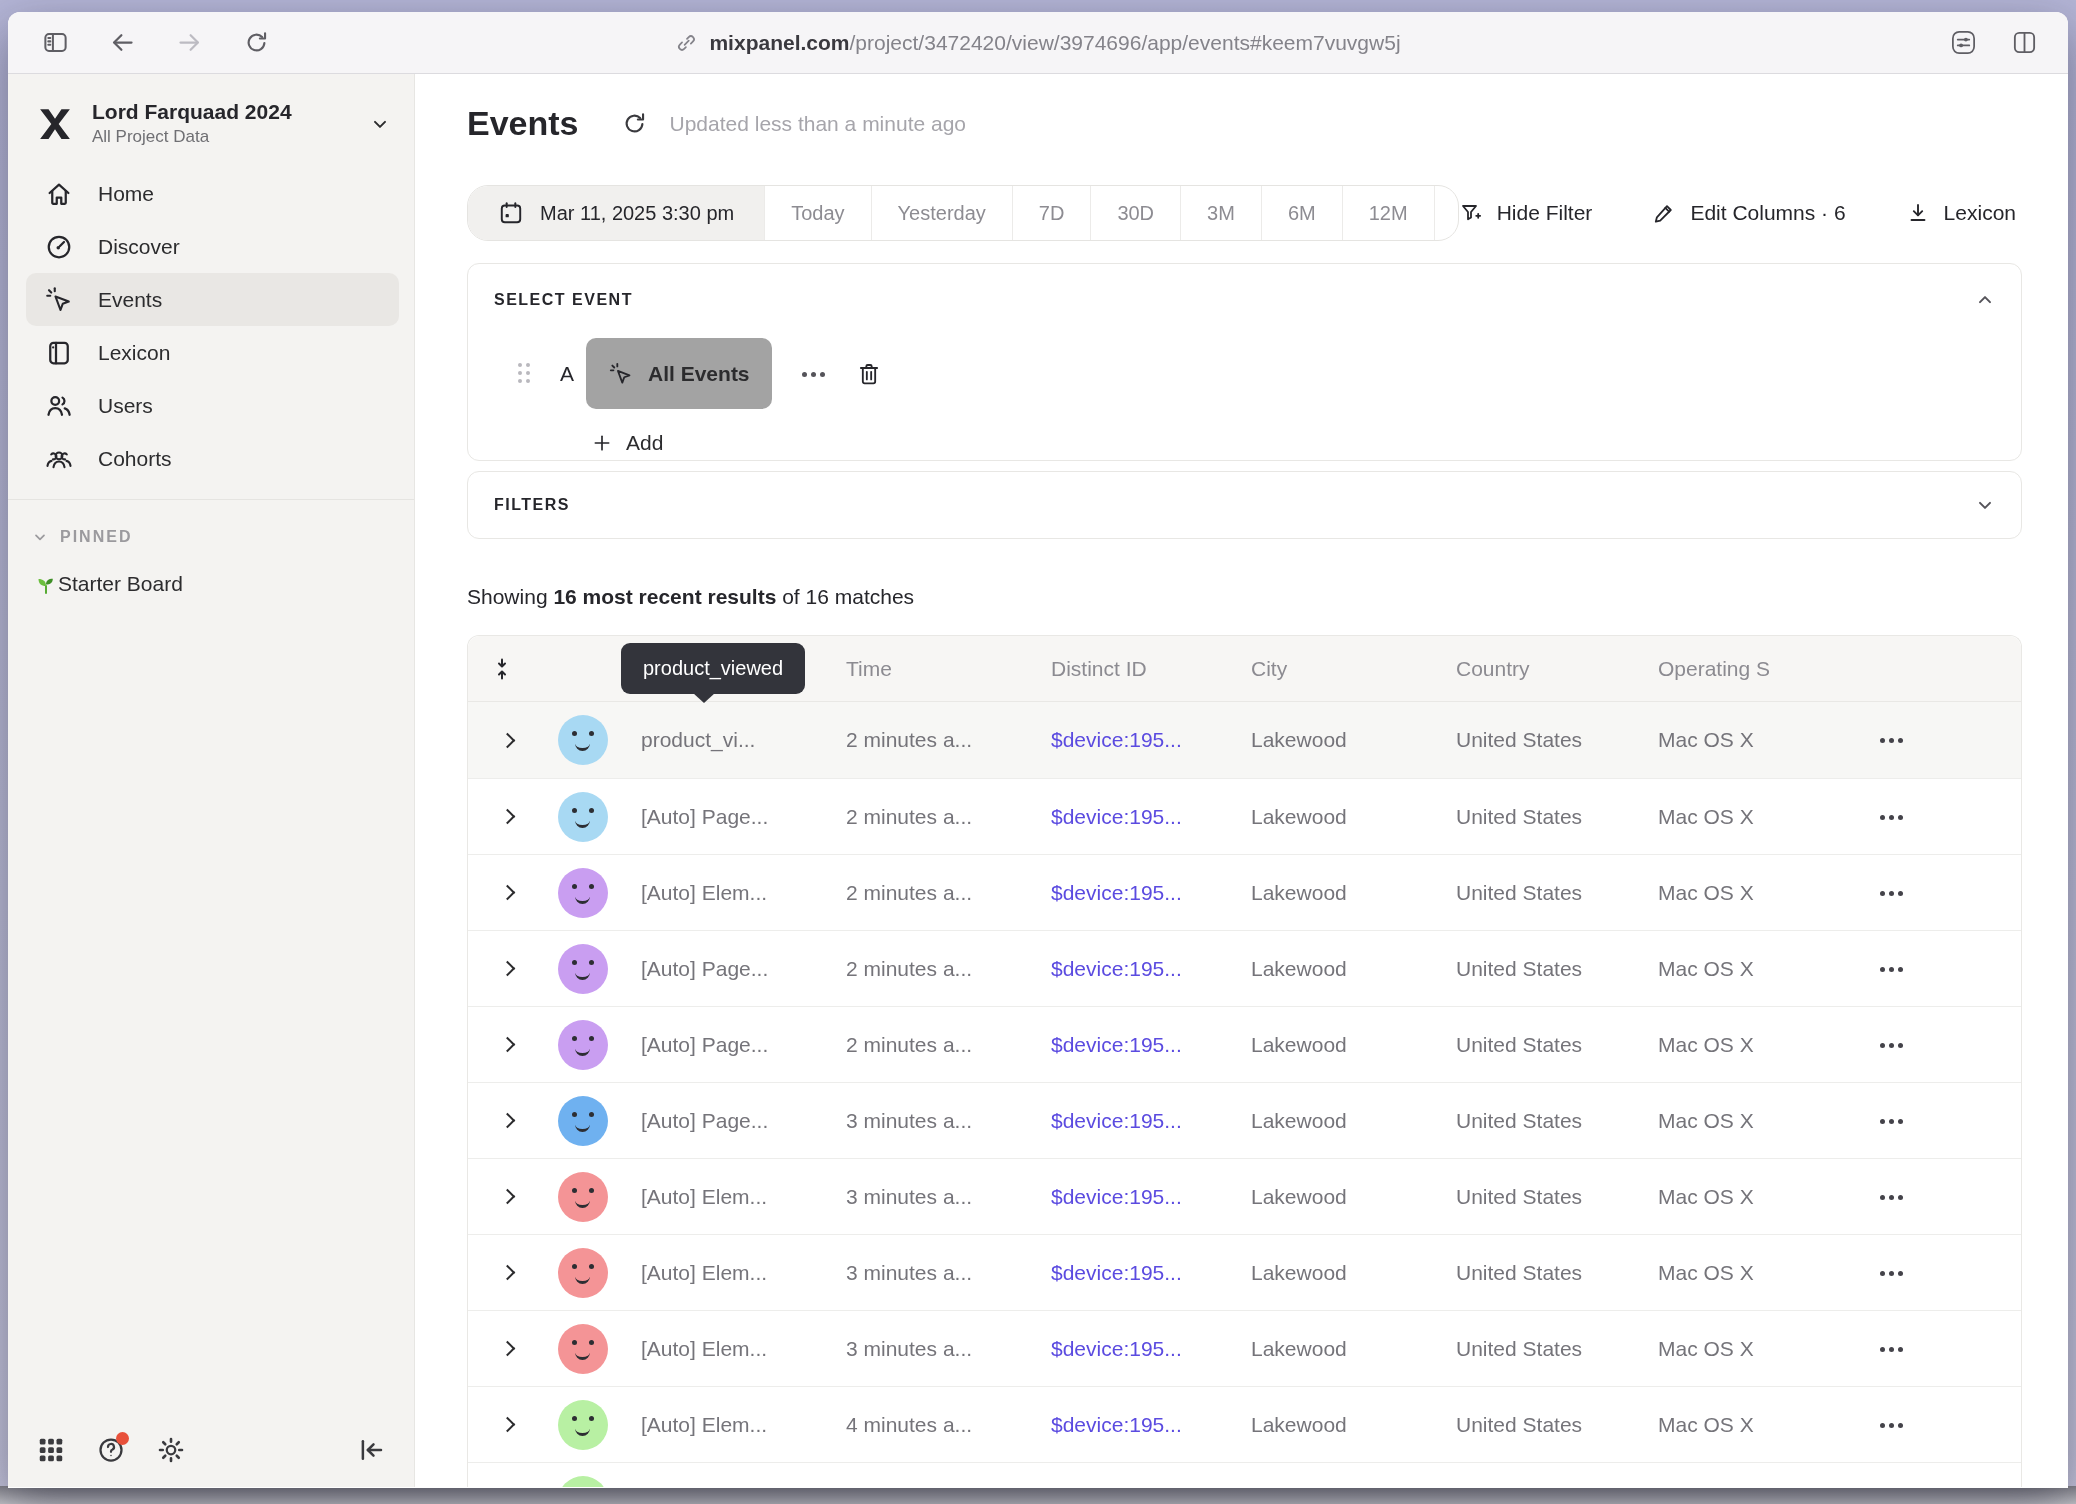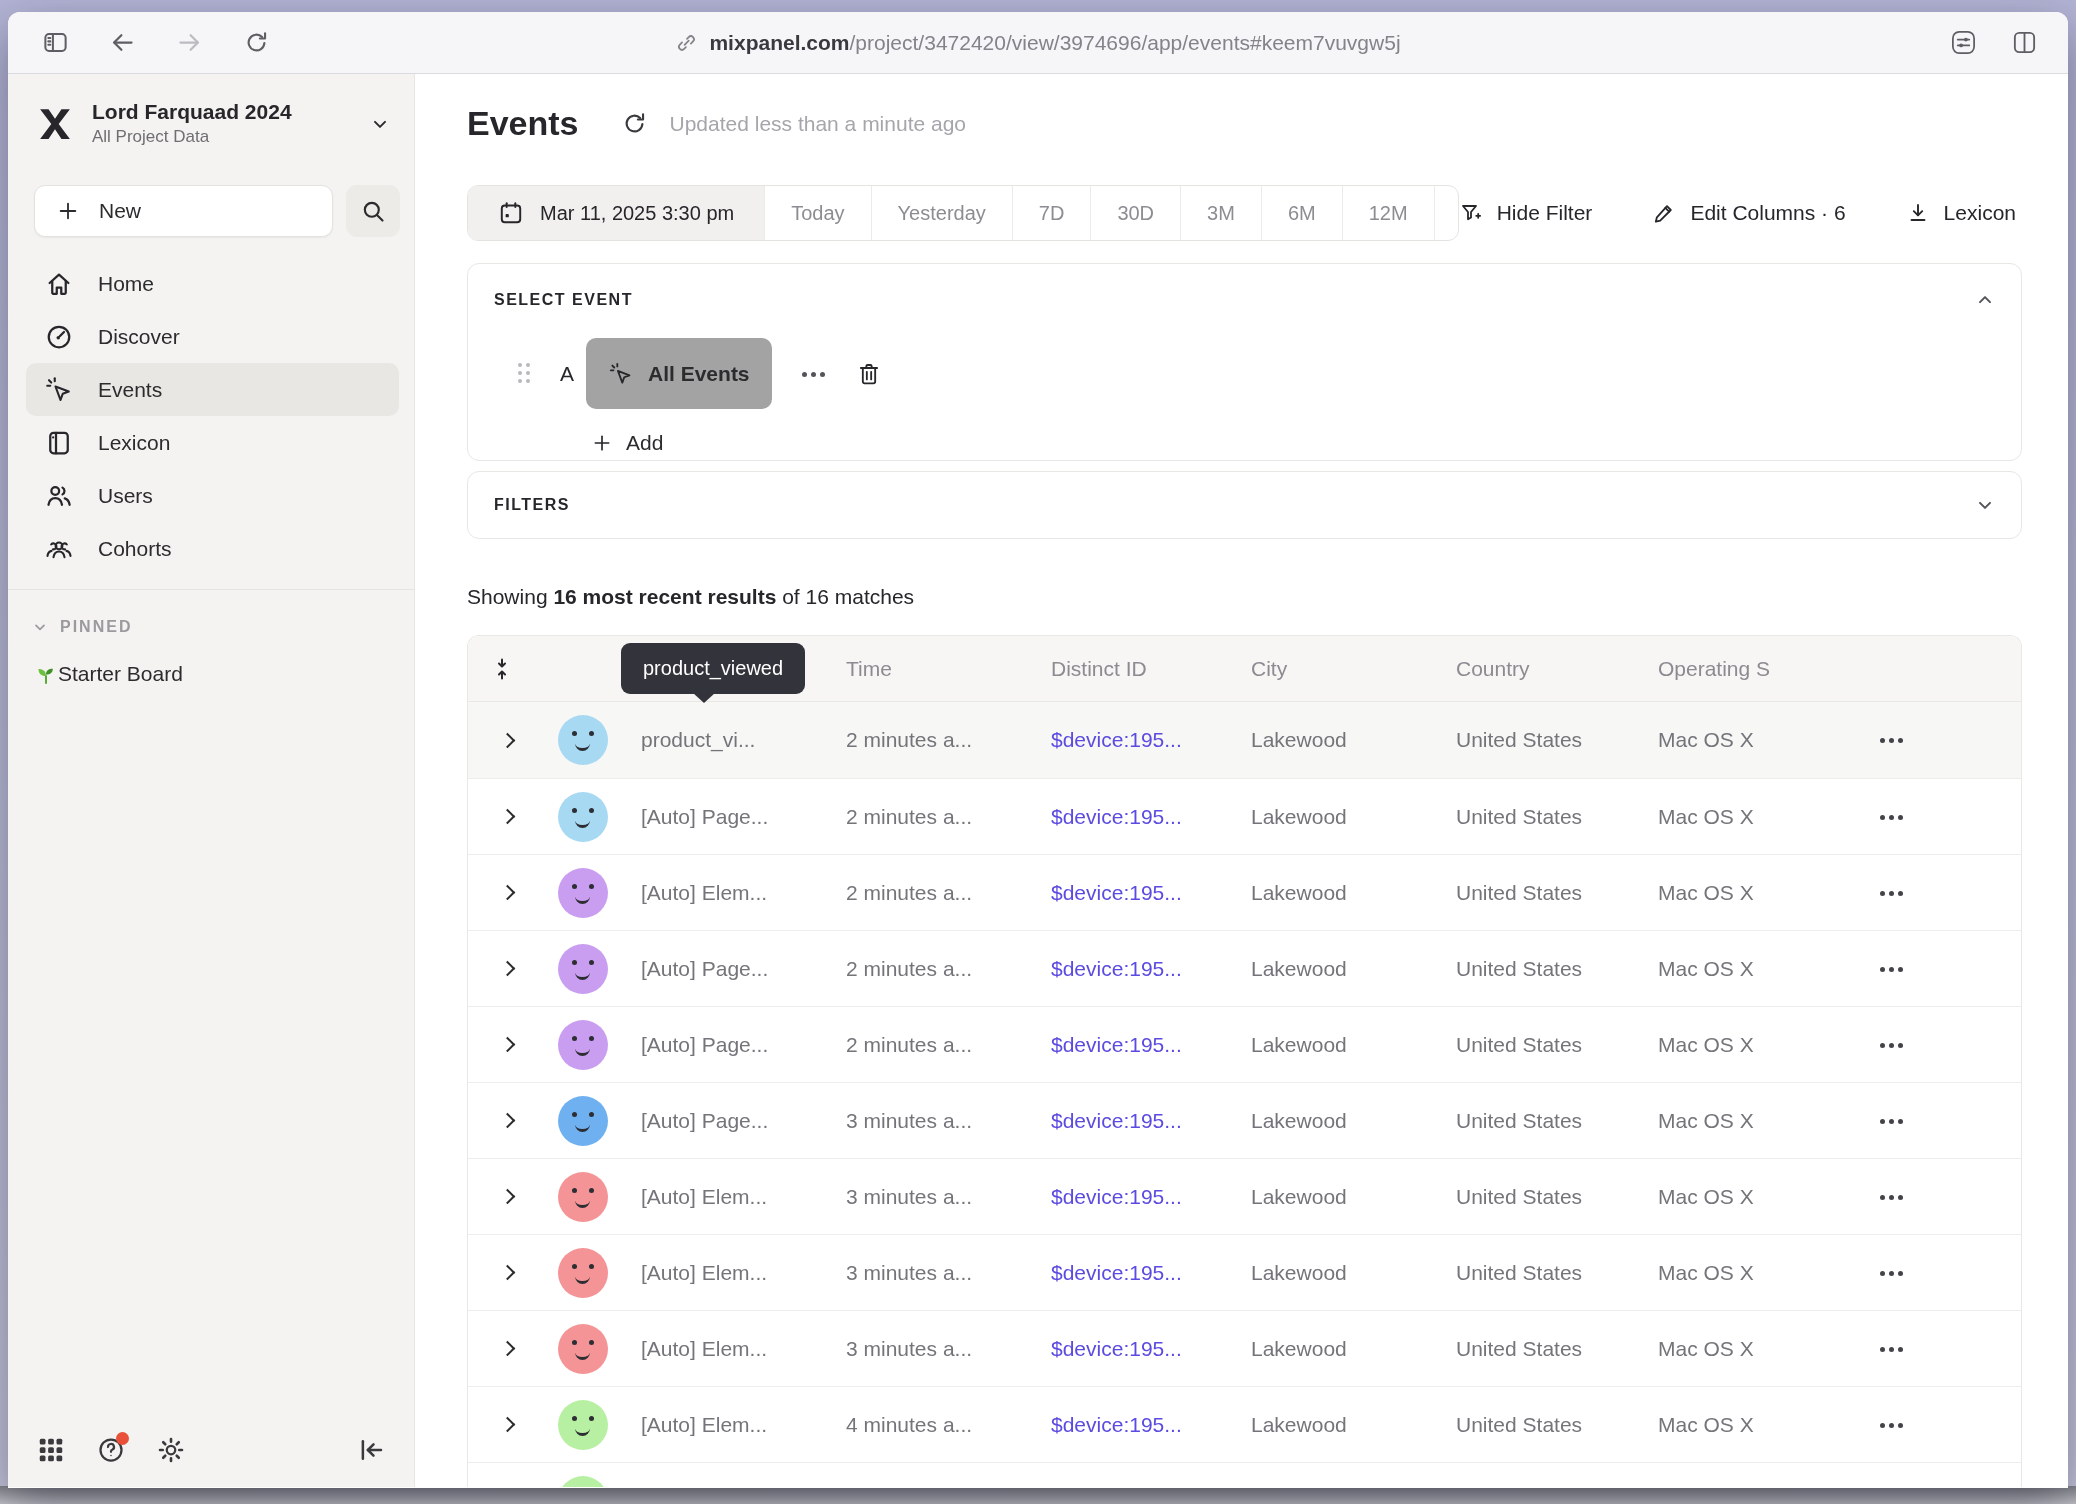--- a/index.html
+++ b/index.html
@@ -69,21 +69,21 @@
   .sb-collapse { margin-left:auto; }
   .red-dot { position:absolute; right:-3px; top:-3px; width:13px; height:13px; border-radius:50%; background:#e8503a; }
 
   
   .page-head { margin:30px 52px 0; display:flex; align-items:center; }
   .page-title { font-size:34px; font-weight:700; color:#26262b; }
   .refresh-btn { margin-left:42px; width:27px; height:27px; color:#3a3a3e; cursor:pointer; }
   .updated { margin-left:22px; font-size:21px; color:#a6a5ab; }
 
   .datebar { margin:42px 52px 0; display:flex; align-items:center; height:56px; }
-  .seg-group { display:flex; height:56px; border:1px solid #e5e4e1; border-radius:11px; overflow:hidden; background:#fff; }
+  .seg-group { display:flex; height:56px; border:1px solid #e5e4e1; border-radius:21px; overflow:hidden; background:#fff; }
   .seg { display:flex; align-items:center; justify-content:center; padding:0 26px; font-size:20px;
          color:#8d8c92; cursor:pointer; white-space:nowrap; }
   .seg + .seg { border-left:1px solid #ecebe9; }
   .seg.sel { background:#f1f0ee; color:#26262b; gap:16px; padding:0 30px; }
   .date-actions { margin-left:auto; display:flex; align-items:center; gap:60px; }
   .act-btn { display:flex; align-items:center; gap:14px; font-size:21px; font-weight:500; color:#26262b; cursor:pointer; white-space:nowrap; }
   .act-ic { width:24px; height:24px; color:#26262b; }
 
   
   .card { margin:22px 46px 0 52px; background:#fff; border:1px solid #e8e7e4; border-radius:12px; }
@@ -212,35 +212,20 @@
             <div class="ws-name">Lord Farquaad 2024</div>
             <div class="ws-sub">All Project Data</div>
           </div>
           <span class="ws-chev">
             <svg class="chev-svg" viewBox="0 0 24 24" fill="none" stroke="currentColor" stroke-width="2.4" stroke-linecap="round" stroke-linejoin="round">
                 <polyline points="6 9.5 12 15.5 18 9.5"></polyline>
               </svg>
           </span>
         </div>
 
-        <div class="side-actions">
-          <div class="new-btn">
-            <svg class="icon-20" viewBox="0 0 24 24" fill="none" stroke="currentColor" stroke-width="2" stroke-linecap="round">
-                <line x1="12" y1="4" x2="12" y2="20"></line>
-                <line x1="4" y1="12" x2="20" y2="12"></line>
-              </svg>
-            <span>New</span>
-          </div>
-          <div class="search-btn">
-            <svg class="icon-26" viewBox="0 0 24 24" fill="none" stroke="currentColor" stroke-width="1.9" stroke-linecap="round">
-                <circle cx="10.5" cy="10.5" r="6.2"></circle>
-                <line x1="15.3" y1="15.3" x2="20" y2="20"></line>
-              </svg>
-          </div>
-        </div>
 
         <div class="nav">
           <div class="nav-item">
             <svg class="nav-ic" viewBox="0 0 24 24" fill="none" stroke="currentColor" stroke-width="1.8" stroke-linecap="round" stroke-linejoin="round">
               <path d="M4.5 11.2 12 4.5l7.5 6.7"></path>
                 <path d="M6.6 9.6V19a.8.8 0 0 0 .8.8h2.8v-5h3.6v5h2.8a.8.8 0 0 0 .8-.8V9.6"></path>
             </svg>
             <span>Home</span>
           </div>
           <div class="nav-item">

